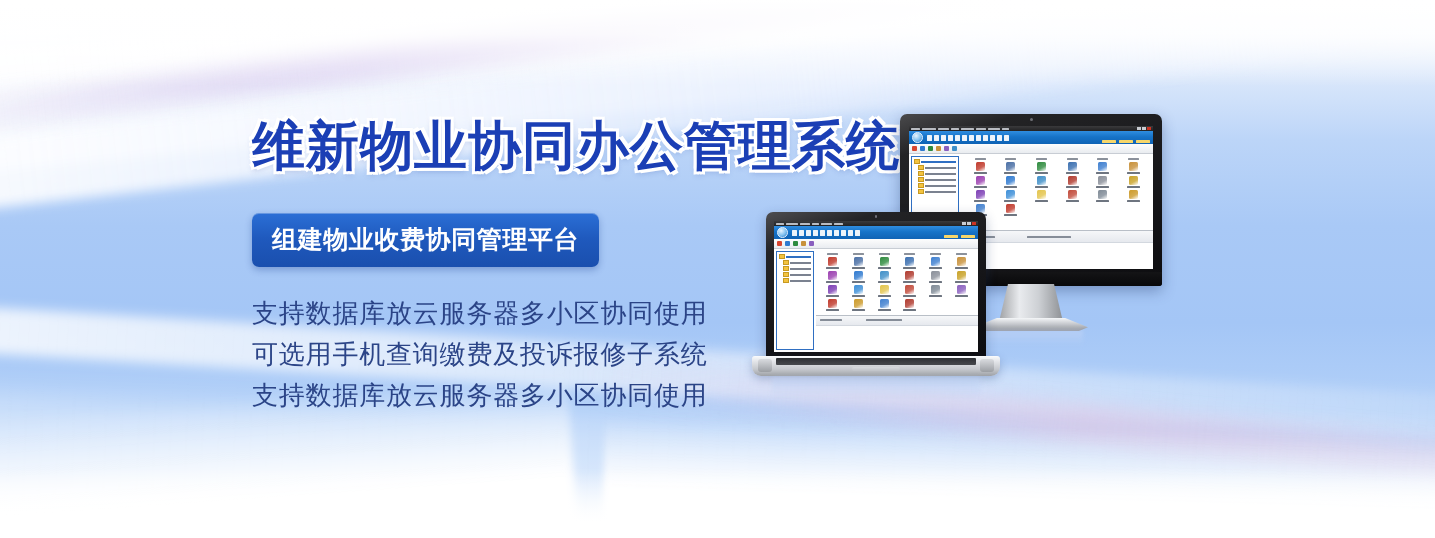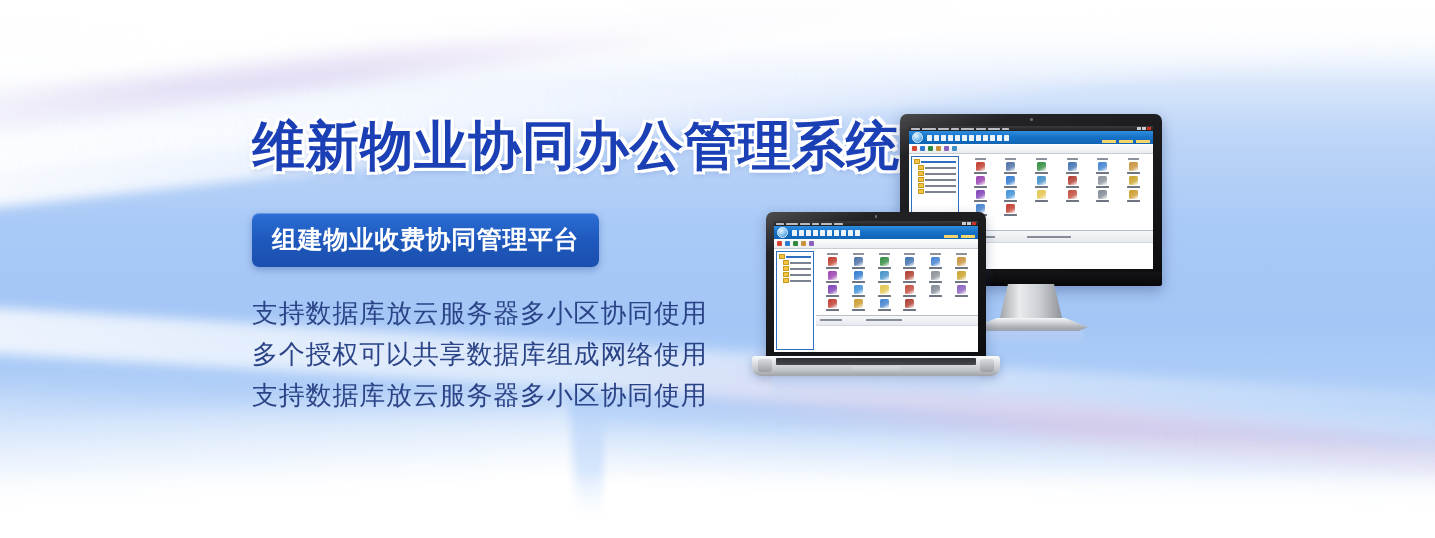--- a/index.html
+++ b/index.html
@@ -170,21 +170,21 @@
     <div class="wedge-bl"></div>
     <div class="wedge-br"></div>
     <div class="botfade"></div>
   </div>
 
   <div class="copy">
     <div class="headline">维新物业协同办公管理系统</div>
     <div class="badge">组建物业收费协同管理平台</div>
     <div class="bullets">
       <div class="bullet">支持数据库放云服务器多小区协同使用</div>
-      <div class="bullet">多个授权可以共享数据库组成网络使用</div>
+      <div class="bullet">可选用手机查询缴费及投诉报修子系统</div>
       <div class="bullet">支持数据库放云服务器多小区协同使用</div>
     </div>
   </div>
 
   <div class="devices">
 
     <div class="monitor">
       <div class="mon-bezel">
         <div class="mon-cam"></div>
         <div class="mon-screen">

